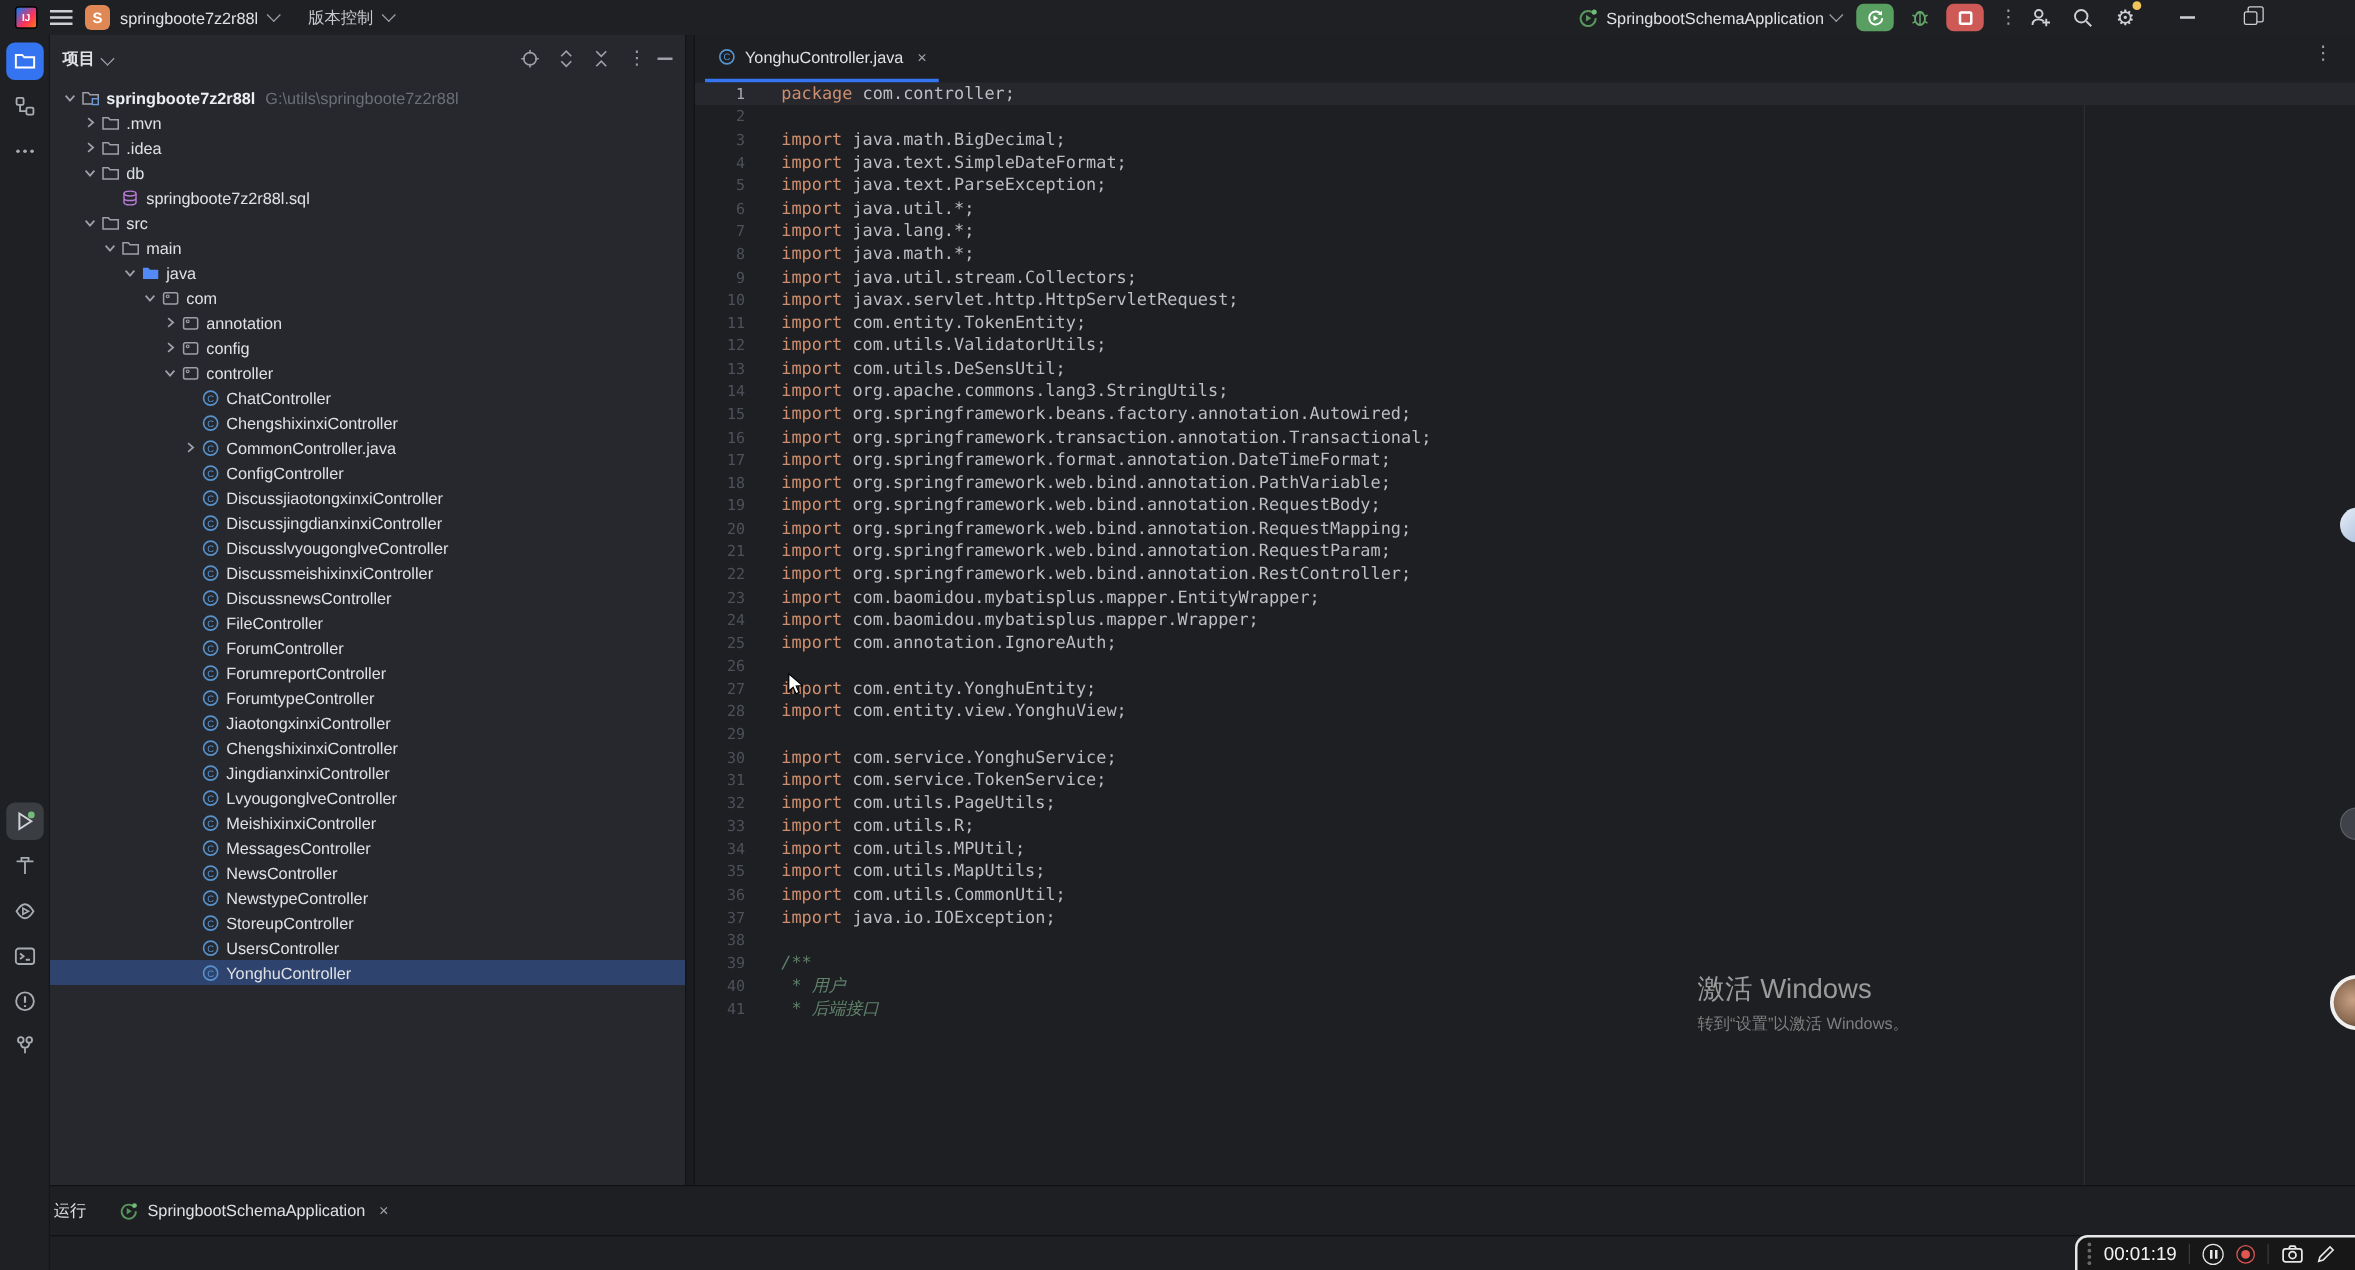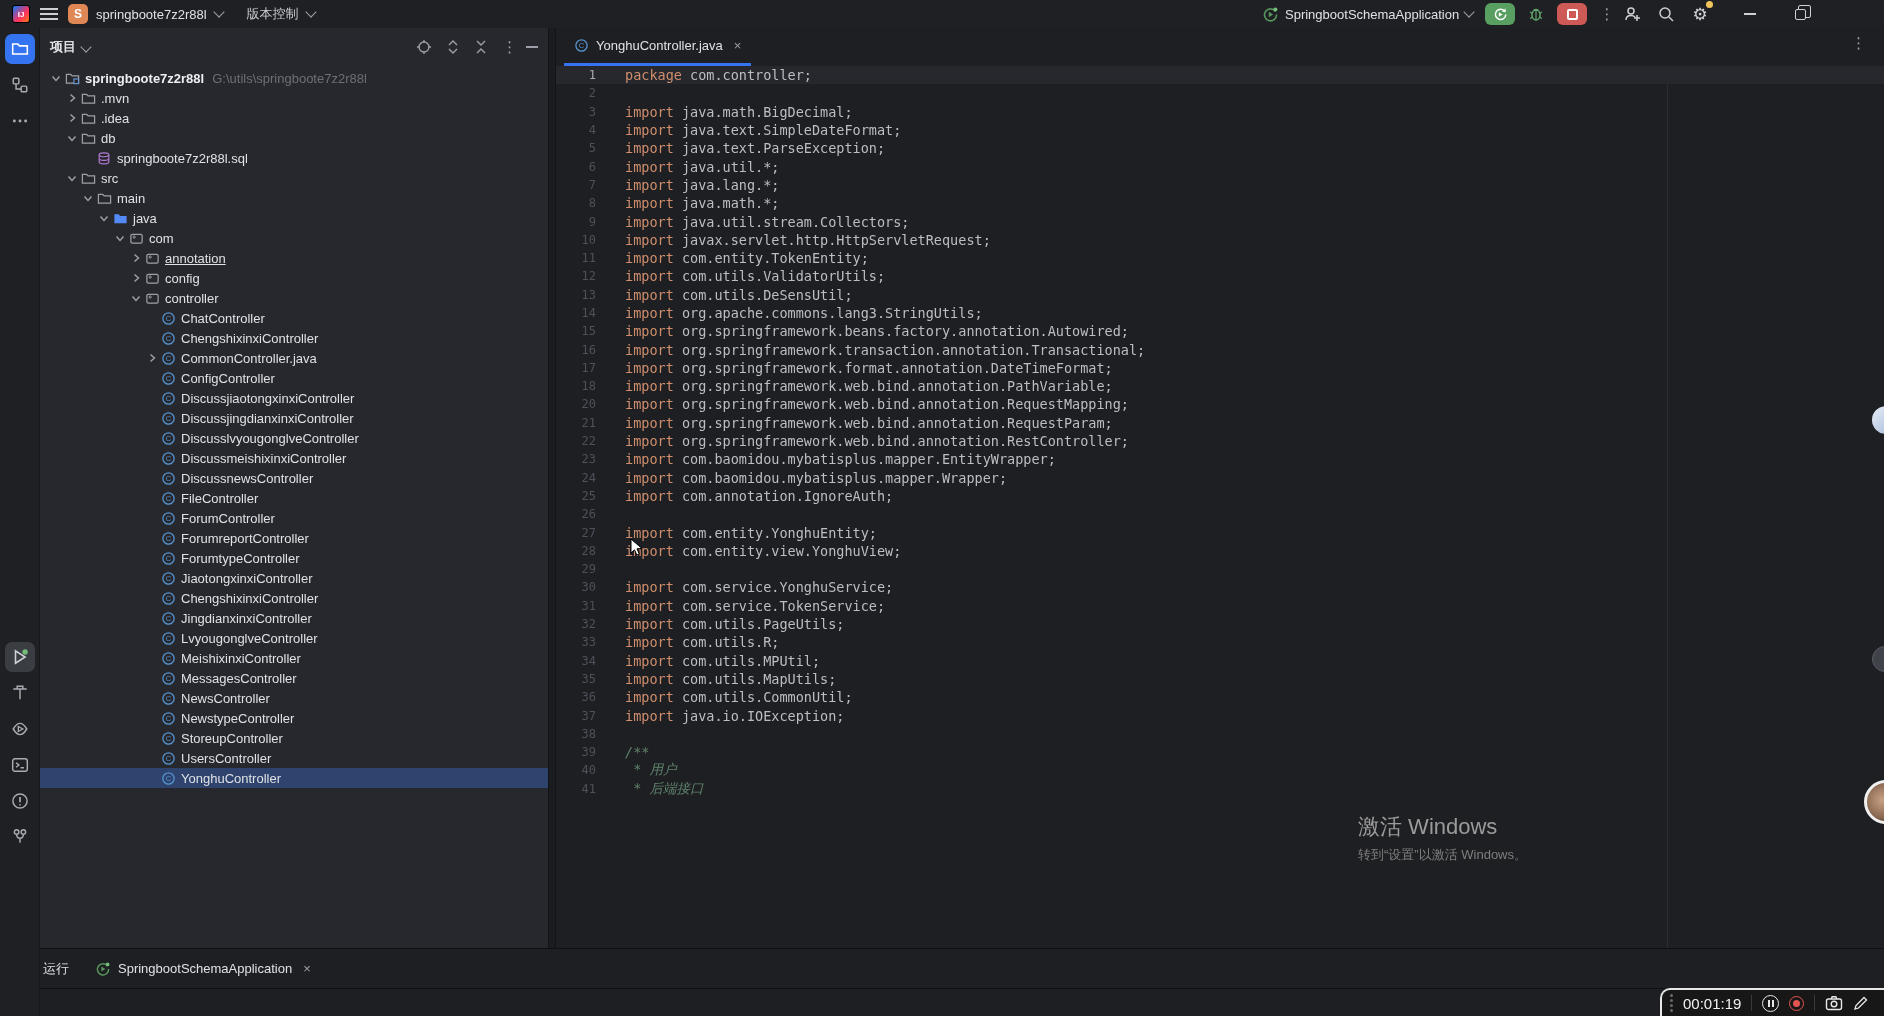--- a/index.html
+++ b/index.html
@@ -74,21 +74,21 @@
   
   .runbar{position:absolute;left:40px;top:948px;width:1844px;height:40px;background:#1e1f22;border-top:1px solid #101114;display:flex;align-items:center;z-index:5}
   .runbar .rlabel{font-weight:normal;margin-left:3px;color:#dfe1e5}
   .runtab{display:flex;align-items:center;gap:7px;margin-left:26px;color:#dfe1e5}
   .runtab .x{color:#9da0a8;margin-left:4px}
 
   
   .statusbar{position:absolute;left:0;top:988px;width:1884px;height:28px;background:#1e1f22;border-top:1px solid #101114;z-index:8}
 
   
-  .watermark{position:absolute;left:1358px;top:812px;z-index:40;color:#8a8a8a}
+  .watermark{position:absolute;left:1358px;top:776px;z-index:40;color:#8a8a8a}
   .watermark .w1{font-size:22px;color:#9b9b9b}
   .watermark .w2{font-size:13px;color:#7f7f7f;margin-top:4px}
   .recorder{position:absolute;left:1660px;top:988px;width:240px;height:28px;background:#171717;border-top:2px solid #e8e8e8;border-left:2px solid #e8e8e8;border-radius:10px 0 0 0;display:flex;align-items:center;gap:10px;padding:0 8px;z-index:50}
   .grip{display:flex;flex-direction:column;gap:2px}
   .grip i{width:3px;height:3px;border-radius:50%;background:#6a6a6a}
   .rectime{color:#f2f2f2;font-size:15px}
   .rsep{width:1px;height:16px;background:#3a3a3a}
   .pauseic{width:17px;height:17px;border:1.5px solid #e8e8e8;border-radius:50%;display:flex;align-items:center;justify-content:center;gap:2px}
   .pauseic i{width:2px;height:7px;background:#e8e8e8}
   .recic{width:15px;height:15px;border:1.5px solid #e25550;border-radius:50%;display:flex;align-items:center;justify-content:center}
@@ -359,21 +359,21 @@
           </svg>
         </span>
         <span class="ticon">
           <svg width="15" height="15" viewBox="0 0 16 16">
             <rect x="2" y="3.5" width="12" height="9.5" rx="1.5" fill="none" stroke="#9da0a8" stroke-width="1.3"></rect>
             <circle cx="5.5" cy="6.5" r="1.2" fill="none" stroke="#9da0a8" stroke-width="1"></circle>
           </svg>
         </span>
         <span class="tlabel">com</span>
       </div>
-      <div class="trow" style="padding-left: 88px; text-decoration: underline;">
+      <div class="trow" style="padding-left: 88px;">
         <span class="chevbox">
           <svg width="12" height="12" viewBox="0 0 12 12">
             <path d="M4.5 2.5 L8.5 6 L4.5 9.5" fill="none" stroke="#9da0a8" stroke-width="1.4"></path>
           </svg>
         </span>
         <span class="ticon">
           <svg width="15" height="15" viewBox="0 0 16 16">
             <rect x="2" y="3.5" width="12" height="9.5" rx="1.5" fill="none" stroke="#9da0a8" stroke-width="1.3"></rect>
             <circle cx="5.5" cy="6.5" r="1.2" fill="none" stroke="#9da0a8" stroke-width="1"></circle>
           </svg>
@@ -682,20 +682,21 @@
       <div class="cline"><span class="ln">9</span><span class="ct"><span class="kw">import</span> java.util.stream.Collectors;</span></div>
       <div class="cline"><span class="ln">10</span><span class="ct"><span class="kw">import</span> javax.servlet.http.HttpServletRequest;</span></div>
       <div class="cline"><span class="ln">11</span><span class="ct"><span class="kw">import</span> com.entity.TokenEntity;</span></div>
       <div class="cline"><span class="ln">12</span><span class="ct"><span class="kw">import</span> com.utils.ValidatorUtils;</span></div>
       <div class="cline"><span class="ln">13</span><span class="ct"><span class="kw">import</span> com.utils.DeSensUtil;</span></div>
       <div class="cline"><span class="ln">14</span><span class="ct"><span class="kw">import</span> org.apache.commons.lang3.StringUtils;</span></div>
       <div class="cline"><span class="ln">15</span><span class="ct"><span class="kw">import</span> org.springframework.beans.factory.annotation.Autowired;</span></div>
       <div class="cline"><span class="ln">16</span><span class="ct"><span class="kw">import</span> org.springframework.transaction.annotation.Transactional;</span></div>
       <div class="cline"><span class="ln">17</span><span class="ct"><span class="kw">import</span> org.springframework.format.annotation.DateTimeFormat;</span></div>
       <div class="cline"><span class="ln">18</span><span class="ct"><span class="kw">import</span> org.springframework.web.bind.annotation.PathVariable;</span></div>
+      <div class="cline"><span class="ln">19</span><span class="ct"><span class="kw">import</span> org.springframework.web.bind.annotation.RequestBody;</span></div>
       <div class="cline"><span class="ln">20</span><span class="ct"><span class="kw">import</span> org.springframework.web.bind.annotation.RequestMapping;</span></div>
       <div class="cline"><span class="ln">21</span><span class="ct"><span class="kw">import</span> org.springframework.web.bind.annotation.RequestParam;</span></div>
       <div class="cline"><span class="ln">22</span><span class="ct"><span class="kw">import</span> org.springframework.web.bind.annotation.RestController;</span></div>
       <div class="cline"><span class="ln">23</span><span class="ct"><span class="kw">import</span> com.baomidou.mybatisplus.mapper.EntityWrapper;</span></div>
       <div class="cline"><span class="ln">24</span><span class="ct"><span class="kw">import</span> com.baomidou.mybatisplus.mapper.Wrapper;</span></div>
       <div class="cline"><span class="ln">25</span><span class="ct"><span class="kw">import</span> com.annotation.IgnoreAuth;</span></div>
       <div class="cline"><span class="ln">26</span><span class="ct"></span></div>
       <div class="cline"><span class="ln">27</span><span class="ct"><span class="kw">import</span> com.entity.YonghuEntity;</span></div>
       <div class="cline"><span class="ln">28</span><span class="ct"><span class="kw">import</span> com.entity.view.YonghuView;</span></div>
       <div class="cline"><span class="ln">29</span><span class="ct"></span></div>

